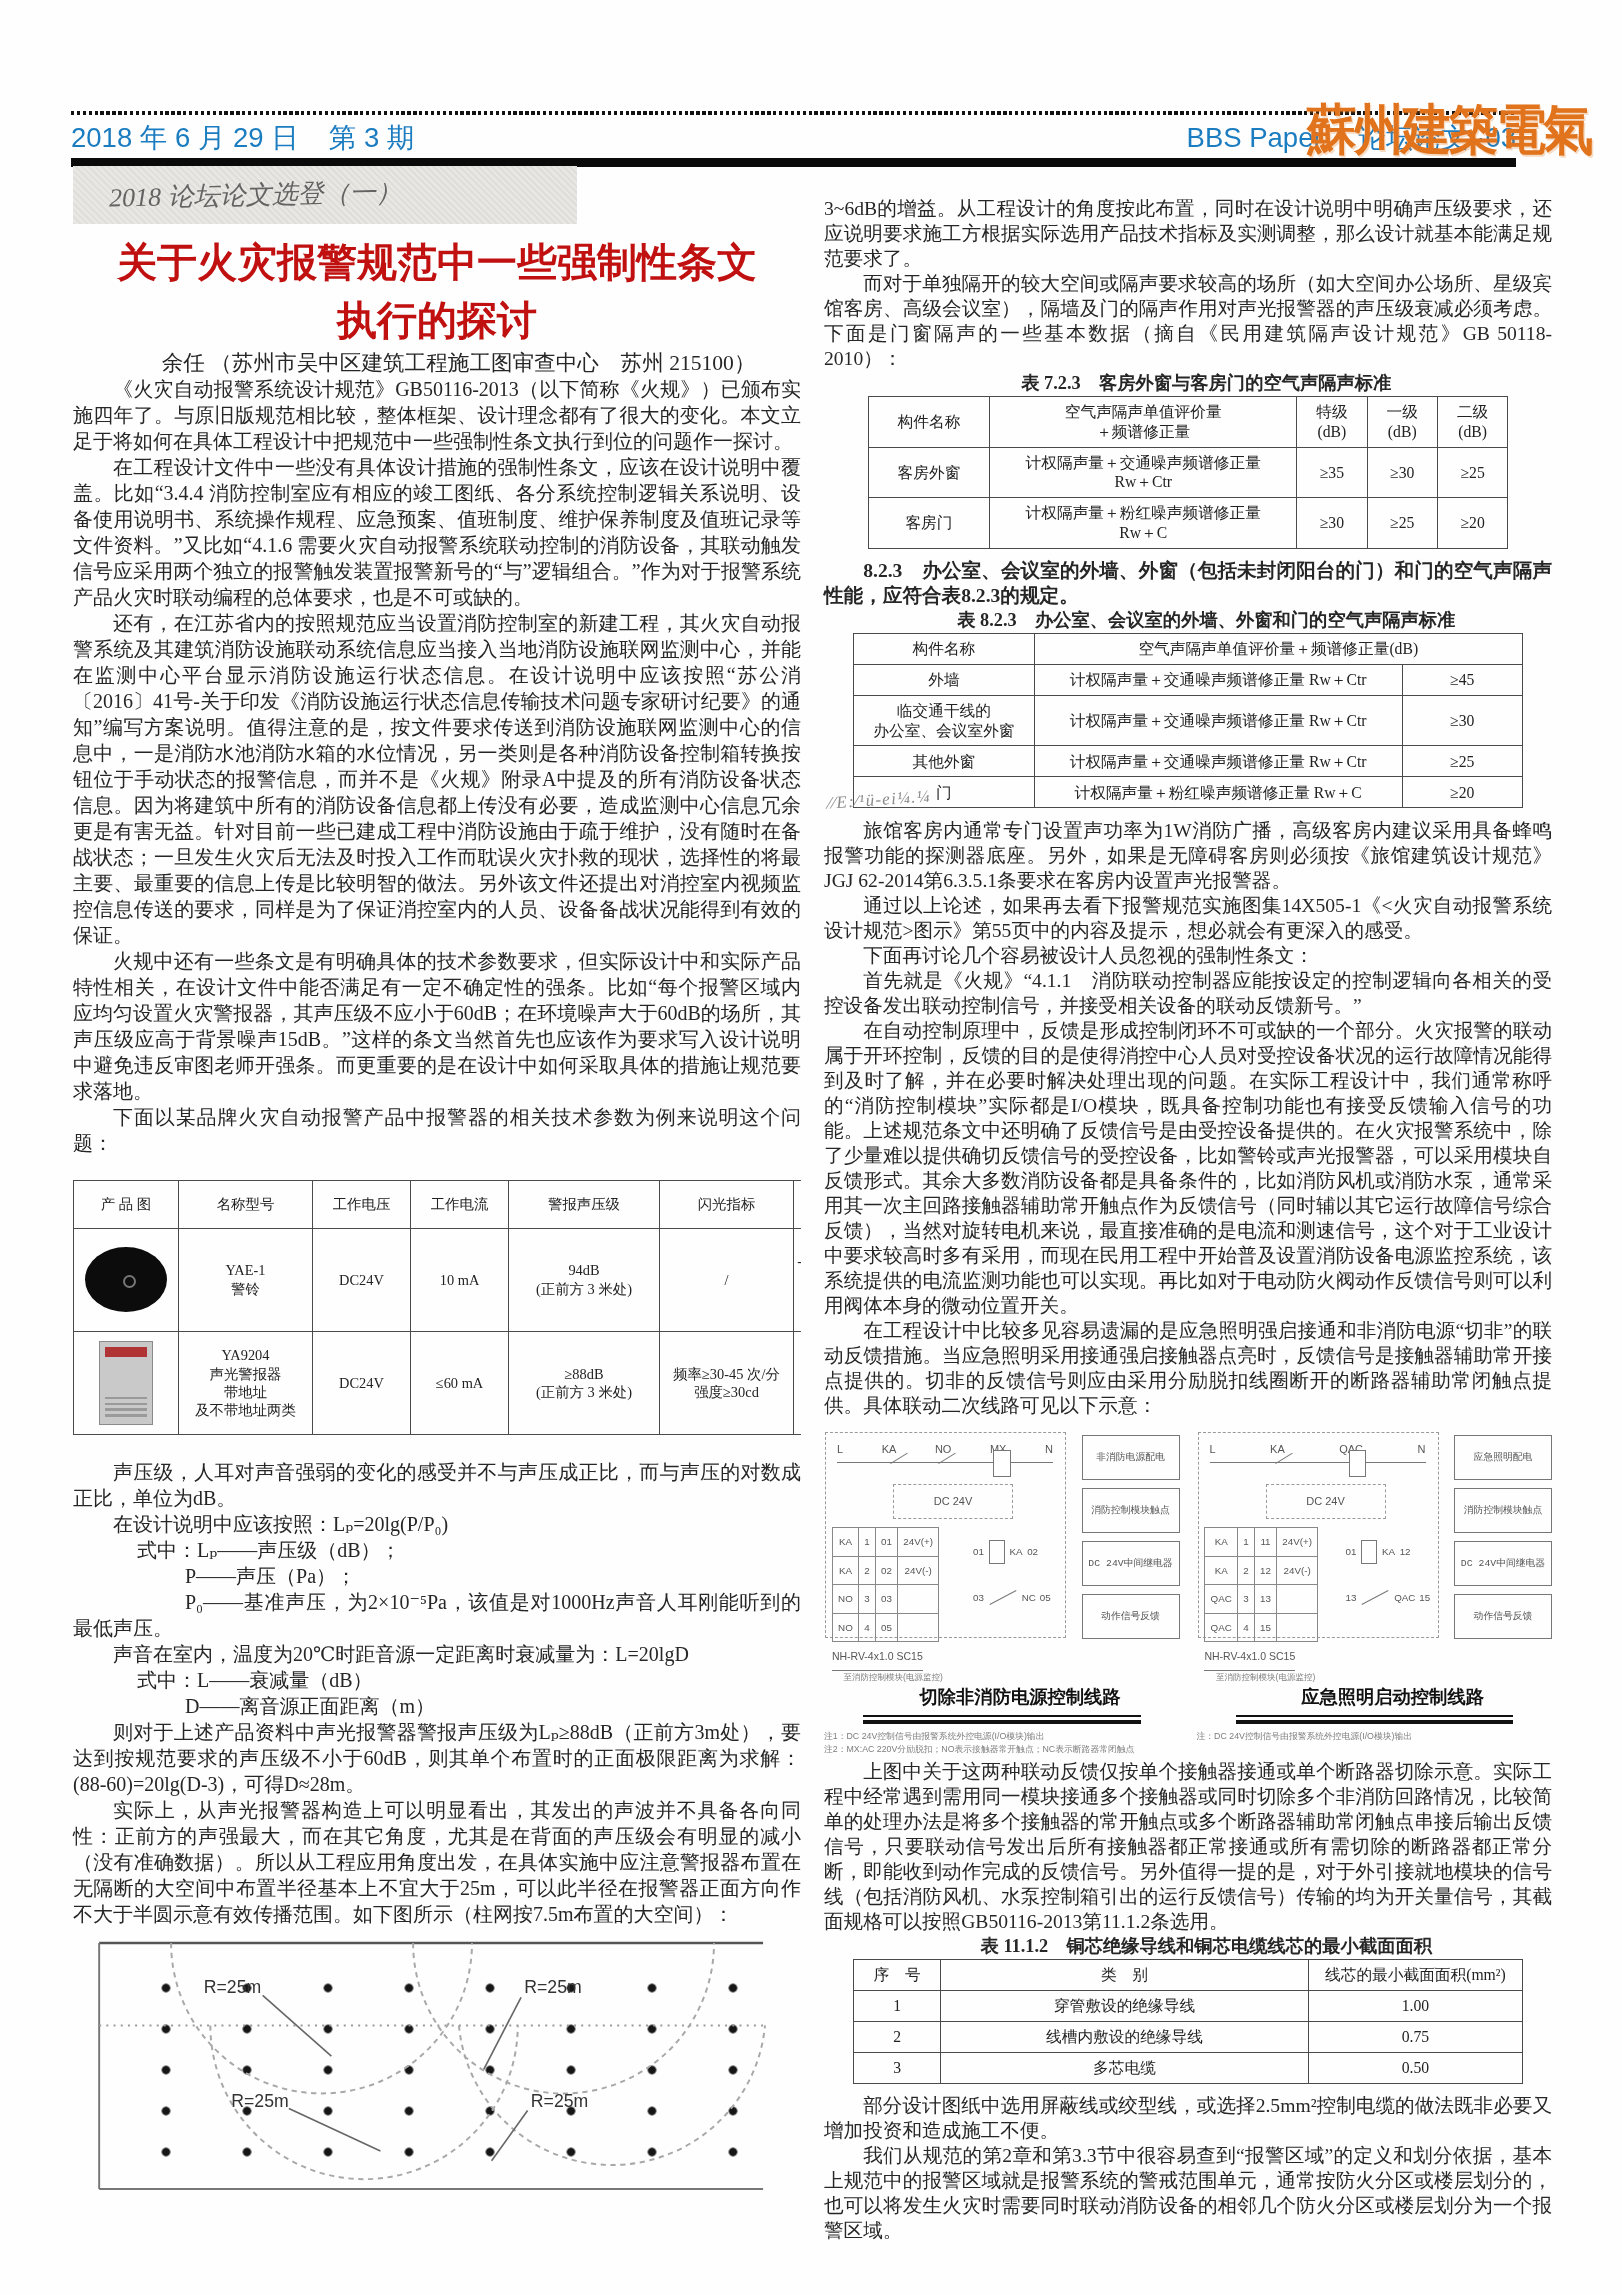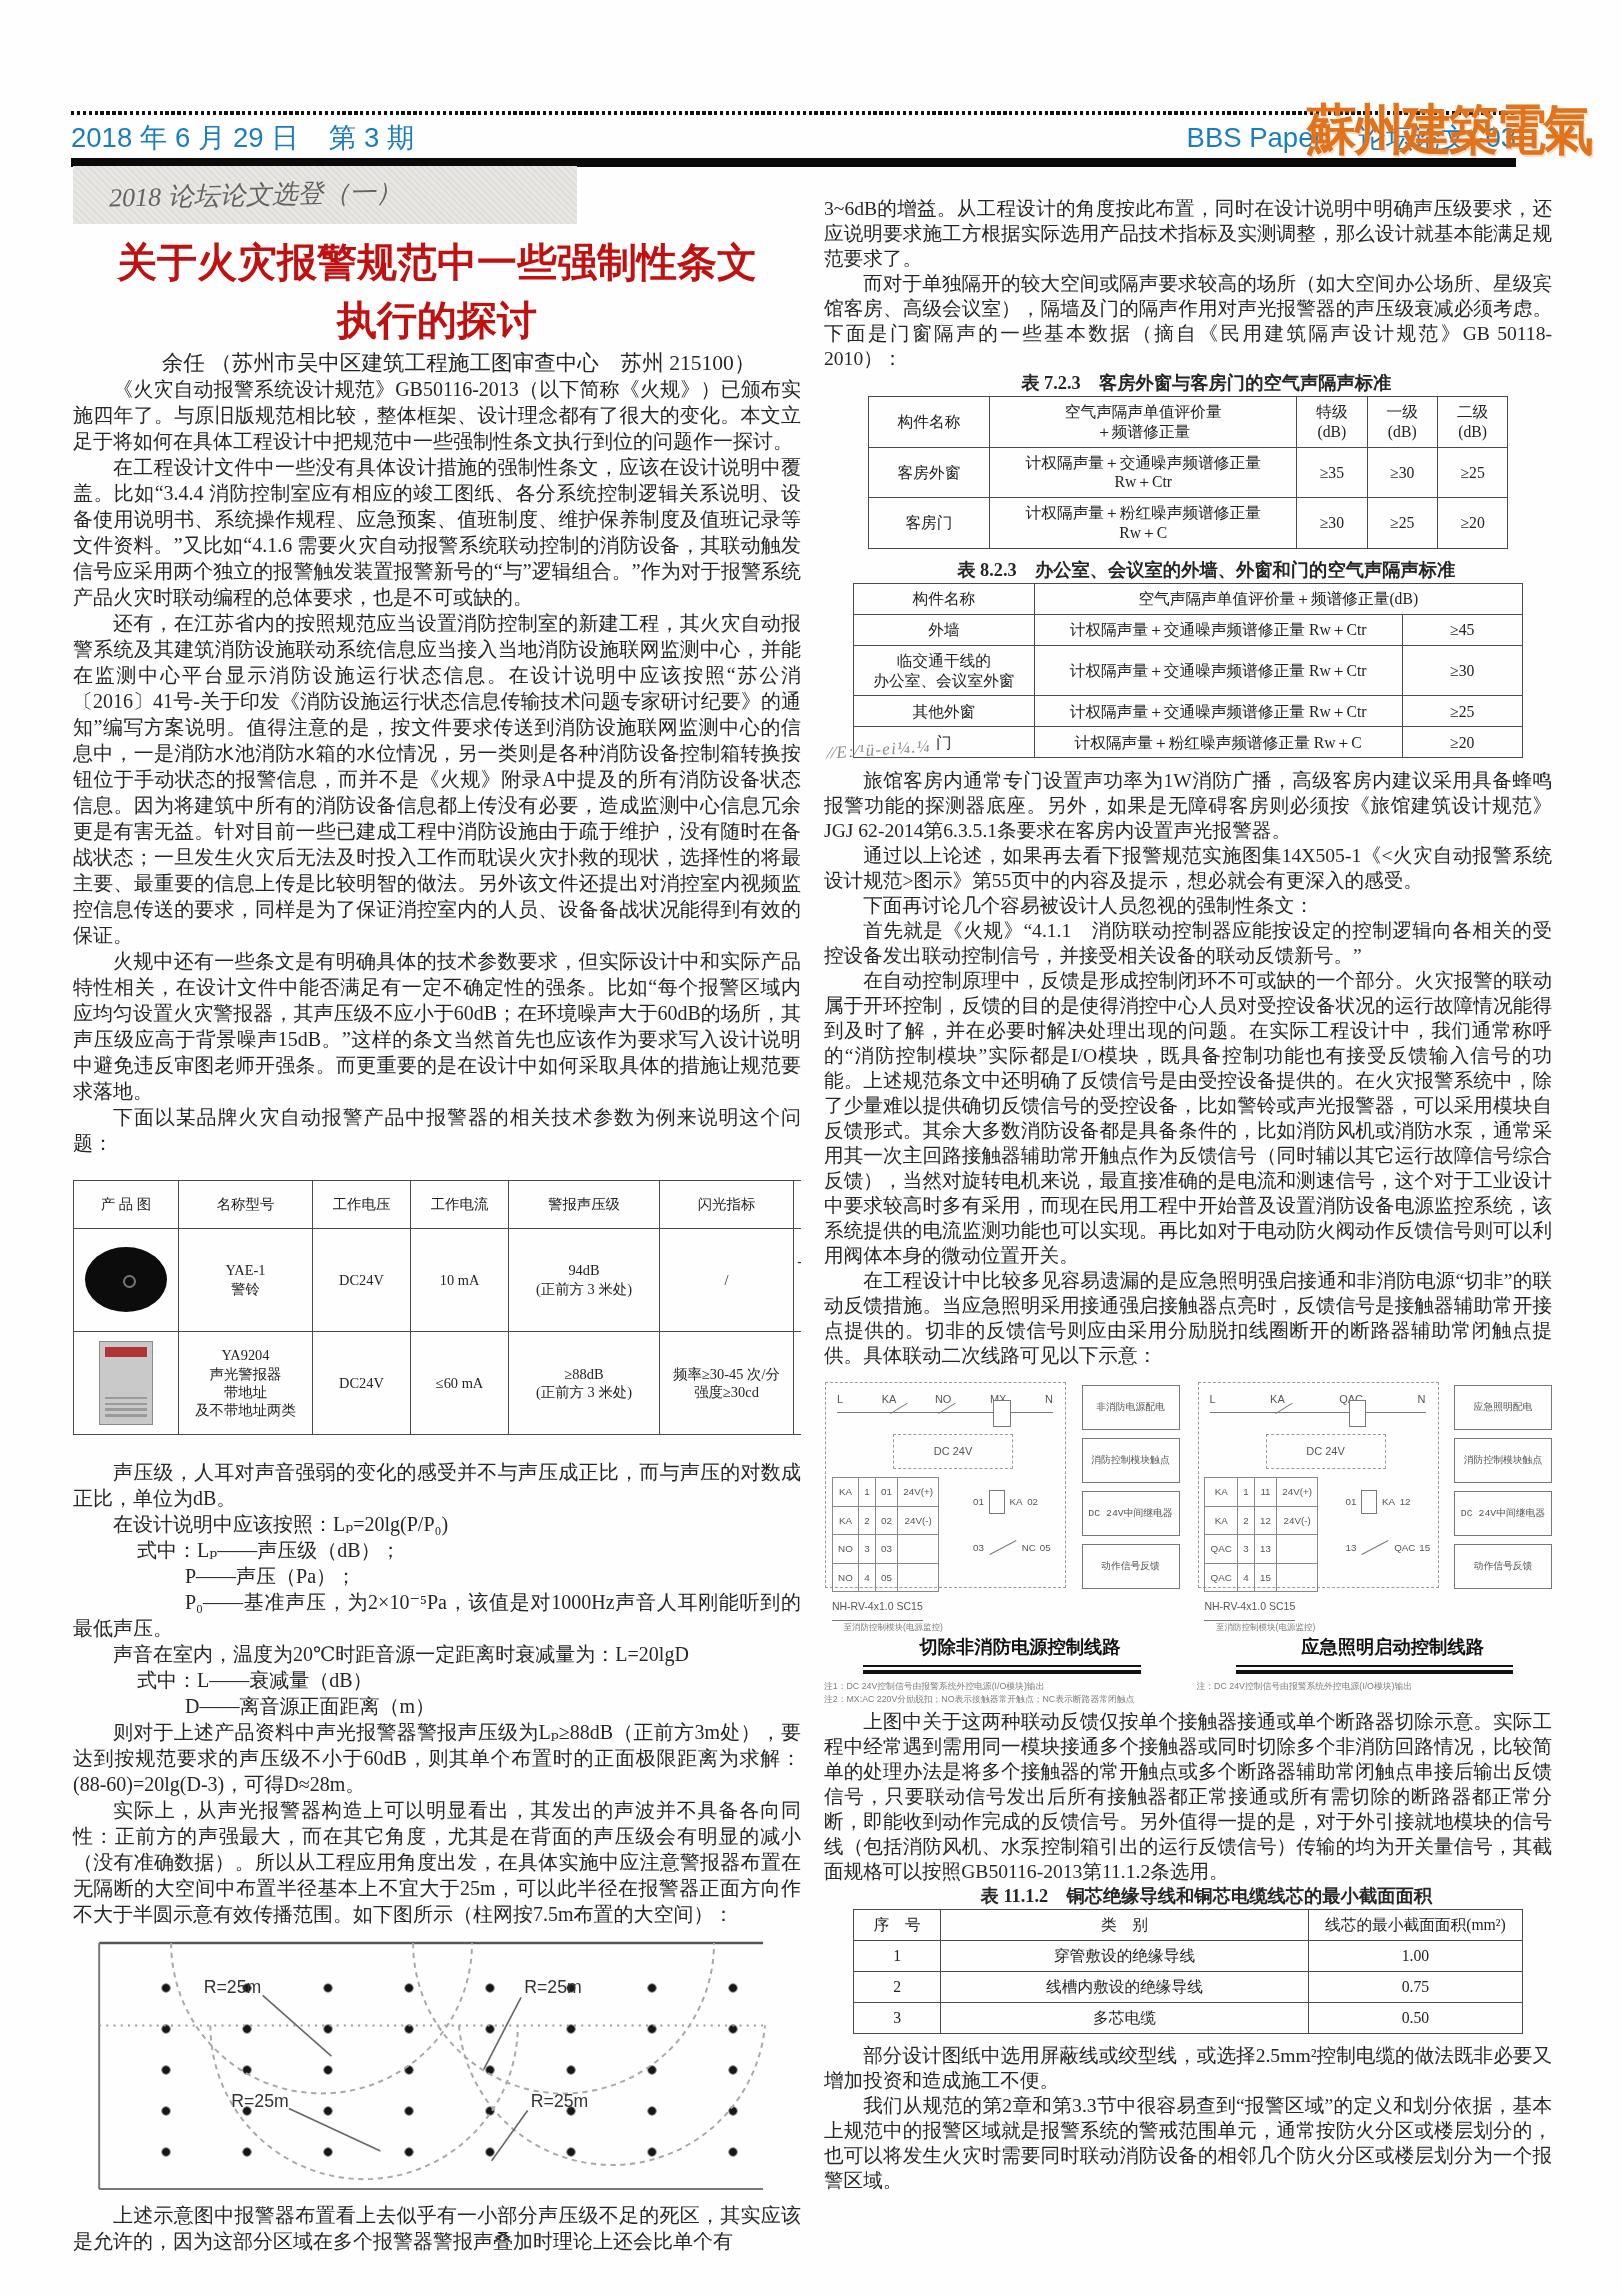--- a/index.html
+++ b/index.html
@@ -201,21 +201,20 @@
         <line x1="685" y1="95" x2="628" y2="205" stroke="#666" stroke-width="2.5"></line>
         <line x1="330" y1="265" x2="470" y2="330" stroke="#666" stroke-width="2.5"></line>
         <line x1="695" y1="268" x2="640" y2="345" stroke="#666" stroke-width="2.5"></line>
         <text x="200" y="88" font-size="27" fill="#333" font-family="Liberation Sans, sans-serif">R=25m</text>
         <text x="690" y="88" font-size="27" fill="#333" font-family="Liberation Sans, sans-serif">R=25m</text>
         <text x="242" y="262" font-size="27" fill="#333" font-family="Liberation Sans, sans-serif">R=25m</text>
         <text x="700" y="262" font-size="27" fill="#333" font-family="Liberation Sans, sans-serif">R=25m</text>
       </svg>
     </div>
 
-    <p>上述示意图中报警器布置看上去似乎有一小部分声压级不足的死区，其实应该是允许的，因为这部分区域在多个报警器警报声叠加时理论上还会比单个有</p>
   </div>
 
   <div class="col rcol">
     <p class="cont">3~6dB的增益。从工程设计的角度按此布置，同时在设计说明中明确声压级要求，还应说明要求施工方根据实际选用产品技术指标及实测调整，那么设计就基本能满足规范要求了。</p>
     <p>而对于单独隔开的较大空间或隔声要求较高的场所（如大空间办公场所、星级宾馆客房、高级会议室），隔墙及门的隔声作用对声光报警器的声压级衰减必须考虑。下面是门窗隔声的一些基本数据（摘自《民用建筑隔声设计规范》GB 50118-2010）：</p>
 
     <p class="tcap">表 7.2.3　客房外窗与客房门的空气声隔声标准</p>
     <table class="dt" style="width:88%">
       <colgroup>
           <col style="width:19%">
@@ -250,20 +249,21 @@
             <td>客房门</td>
             <td>计权隔声量＋粉红噪声频谱修正量
 Rw＋C</td>
             <td>≥30</td>
             <td>≥25</td>
             <td>≥20</td>
           </tr>
         </tbody>
     </table>
 
+    <p class="b">8.2.3　办公室、会议室的外墙、外窗（包括未封闭阳台的门）和门的空气声隔声性能，应符合表8.2.3的规定。</p>
 
     <p class="tcap">表 8.2.3　办公室、会议室的外墙、外窗和门的空气声隔声标准</p>
     <div class="t823wrap">
       <table class="dt" style="width:92%">
         <colgroup>
             <col style="width:27%">
             <col style="width:55%">
             <col style="width:18%">
           </colgroup>
         <thead>

